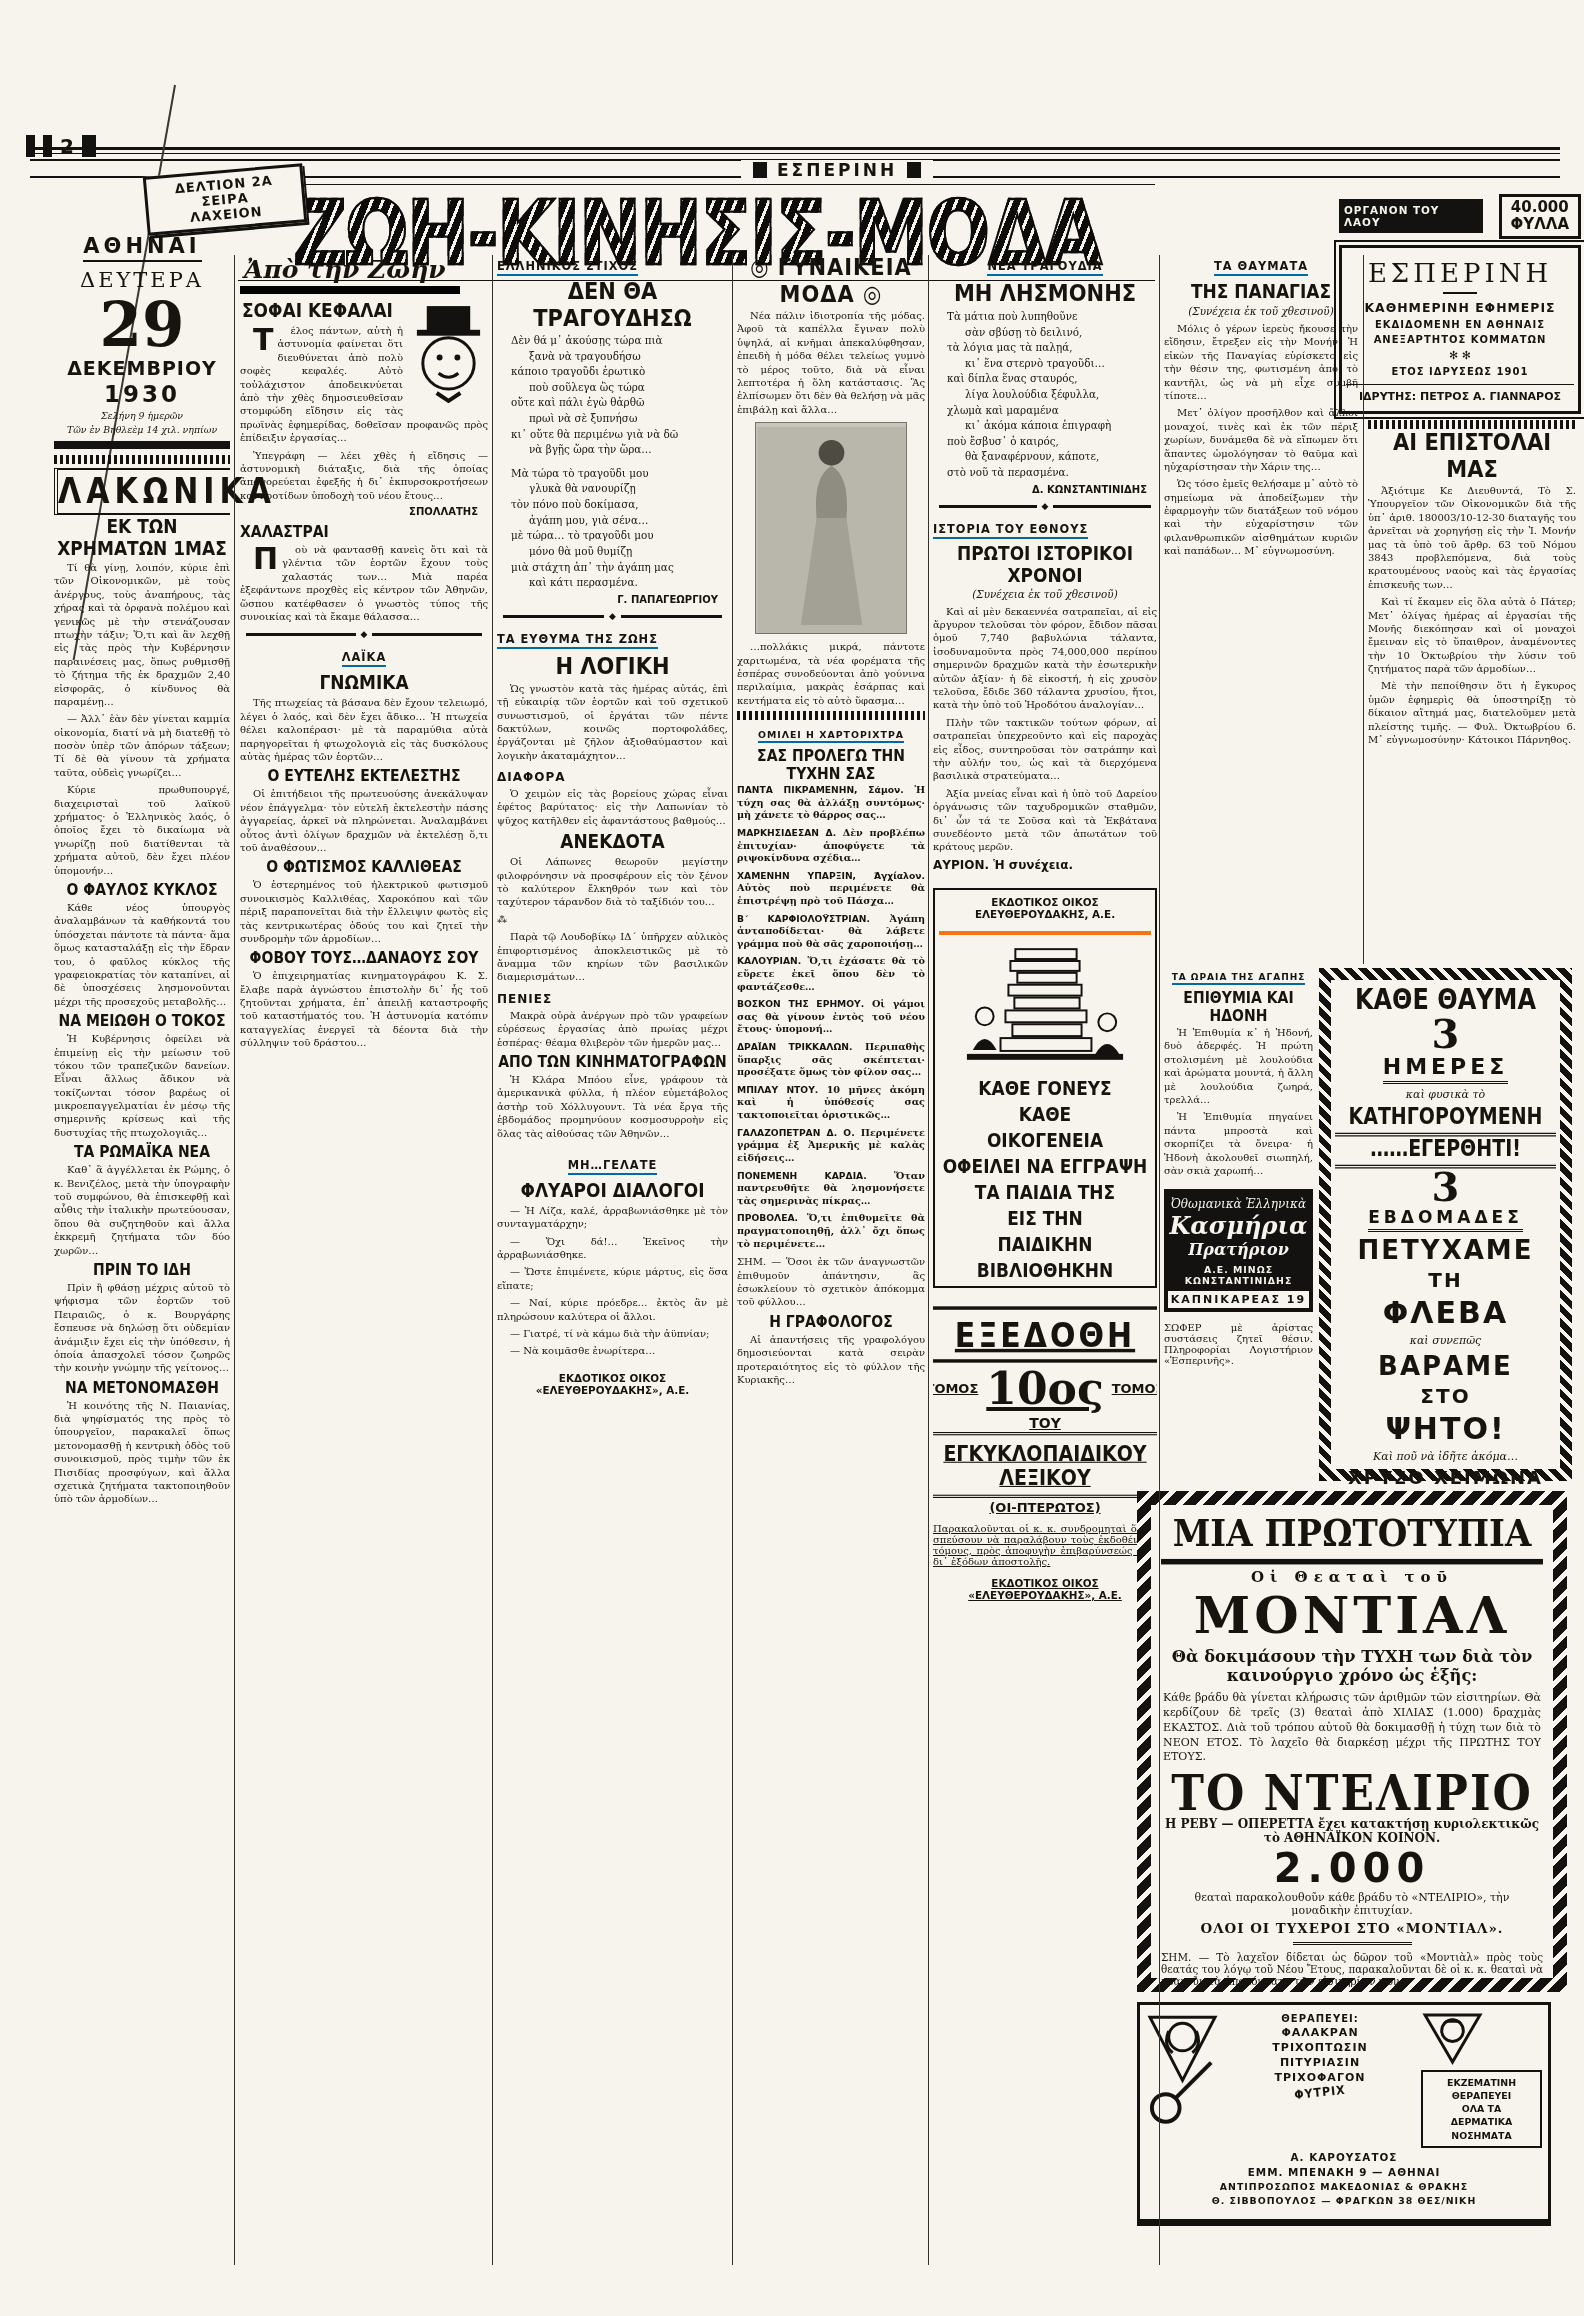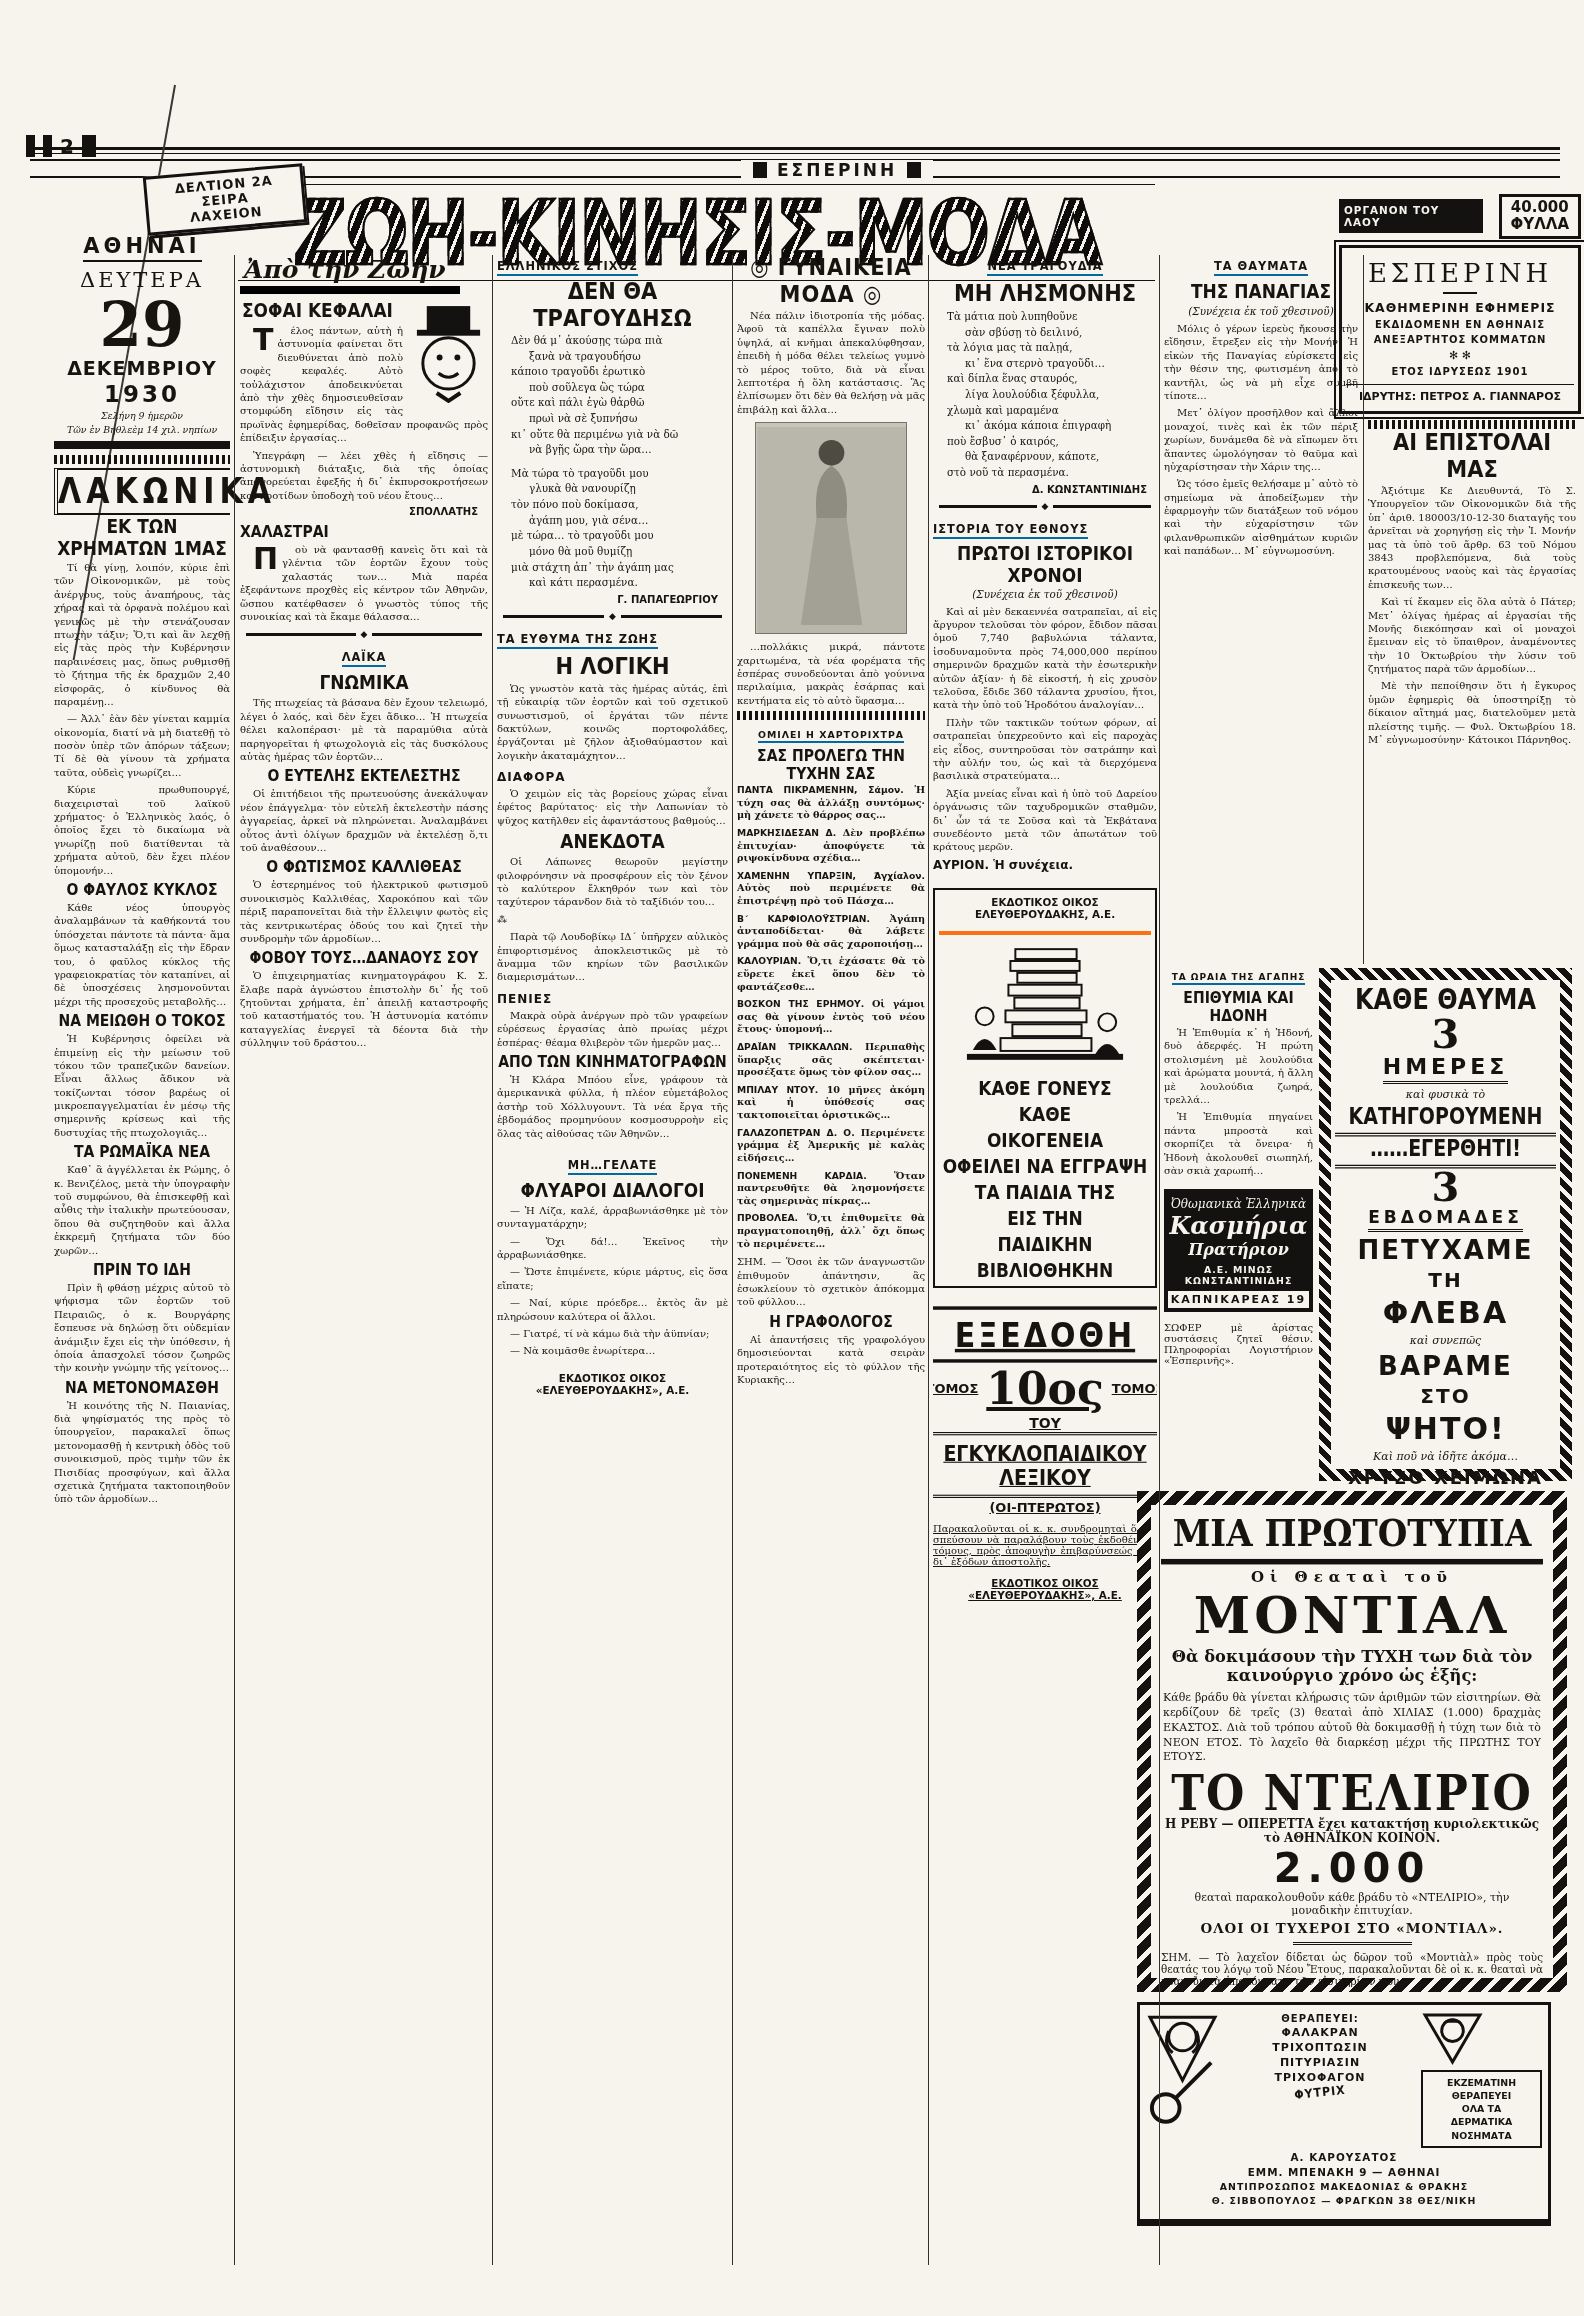--- a/index.html
+++ b/index.html
@@ -497,21 +497,21 @@
       <p style="margin:0;">ΣΩΦΕΡ μὲ ἀρίστας συστάσεις ζητεῖ θέσιν. Πληροφορίαι Λογιστήριον «Ἑσπερινῆς».</p>
     </div>
   </div>
 
   <div class="col" style="left:1368px;top:416px;width:208px;height:545px;">
     <div class="hatch-bar"></div>
     <div class="headline h-lg">ΑΙ ΕΠΙΣΤΟΛΑΙ ΜΑΣ</div>
     <div class="bodytext">
       <p>Ἀξιότιμε Κε Διευθυντά, Τὸ Σ. Ὑπουργεῖον τῶν Οἰκονομικῶν διὰ τῆς ὑπ᾽ ἀριθ. 180003/10-12-30 διαταγῆς του ἀρνεῖται νὰ χορηγήσῃ εἰς τὴν Ἱ. Μονήν μας τὰ ὑπὸ τοῦ ἄρθρ. 63 τοῦ Νόμου 3843 προβλεπόμενα, διὰ τοὺς κρατουμένους ναοὺς καὶ τὰς ἐργασίας ἐπισκευῆς των…</p>
       <p>Καὶ τί ἔκαμεν εἰς ὅλα αὐτὰ ὁ Πάτερ; Μετ᾽ ὀλίγας ἡμέρας αἱ ἐργασίαι τῆς Μονῆς διεκόπησαν καὶ οἱ μοναχοὶ ἔμειναν εἰς τὸ ὕπαιθρον, ἀναμένοντες τὴν 10 Ὀκτωβρίου τὴν λύσιν τοῦ ζητήματος παρὰ τῶν ἁρμοδίων…</p>
-      <p>Μὲ τὴν πεποίθησιν ὅτι ἡ ἔγκυρος ὑμῶν ἐφημερὶς θὰ ὑποστηρίξῃ τὸ δίκαιον αἴτημά μας, διατελοῦμεν μετὰ πλείστης τιμῆς. — Φυλ. Ὀκτωβρίου 18. Μ᾽ εὐγνωμοσύνην· Κάτοικοι Πάρνηθος.</p>
+      <p>Μὲ τὴν πεποίθησιν ὅτι ἡ ἔγκυρος ὑμῶν ἐφημερὶς θὰ ὑποστηρίξῃ τὸ δίκαιον αἴτημά μας, διατελοῦμεν μετὰ πλείστης τιμῆς. — Φυλ. Ὀκτωβρίου 6. Μ᾽ εὐγνωμοσύνην· Κάτοικοι Πάρνηθος.</p>
     </div>
   </div>
 
   <div class="ad-thavma">
     <div class="at-h">ΚΑΘΕ ΘΑΥΜΑ</div>
     <div class="at-n">3</div>
     <div class="at-w">ΗΜΕΡΕΣ</div>
     <div class="at-m">καὶ φυσικὰ τὸ</div>
     <div class="at-f">ΚΑΤΗΓΟΡΟΥΜΕΝΗ</div>
     <div class="at-f">……ΕΓΕΡΘΗΤΙ!</div>

